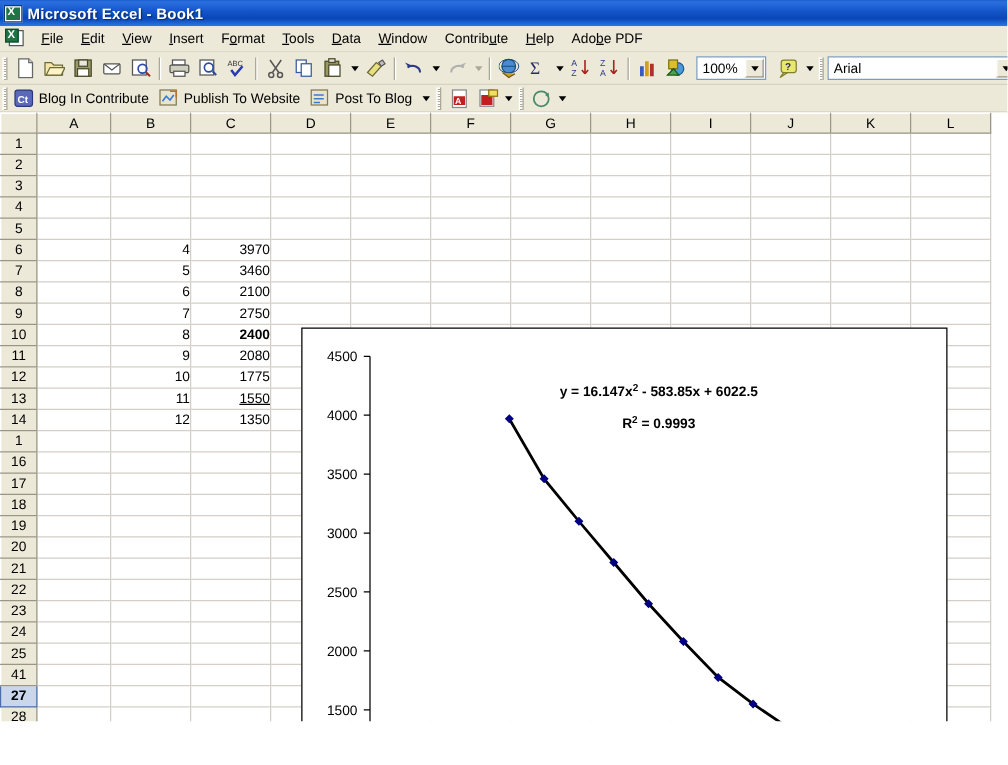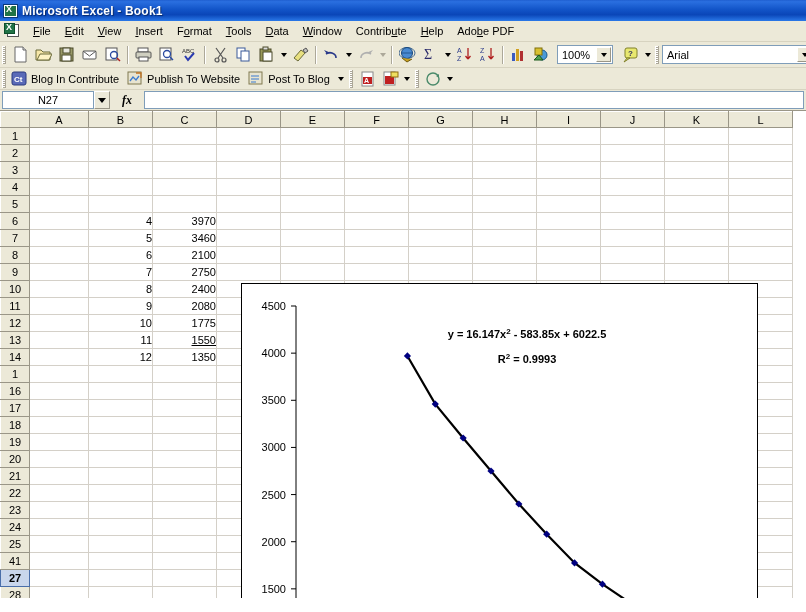--- a/index.html
+++ b/index.html
@@ -407,30 +407,20 @@
     <div class="grip"></div>
     <div class="tbtn">
       <svg width="17" height="16" viewBox="0 0 17 16">
           <circle cx="8" cy="8" r="6" fill="none" stroke="#4a8a6a" stroke-width="1.4"></circle>
           <path d="M14 3 l-3 2 l3 2 z" fill="#4a8a6a"></path>
         </svg>
     </div>
     <div class="caret"></div>
   </div>
 
-  <div class="formulabar">
-    <div class="namebox">
-      <span>N27</span>
-    </div>
-    <div class="nb-arrow"></div>
-    <div class="fx">
-      <span>fx</span>
-    </div>
-    <div class="fbar-input"></div>
-  </div>
 
   <div class="grid-wrap">
     <table class="sheet">
       <thead>
         <tr>
           <th class="corner"></th>
           <th class="colhead" style="width:59px">A</th>
           <th class="colhead" style="width:64px">B</th>
           <th class="colhead" style="width:64px">C</th>
           <th class="colhead" style="width:64px">D</th>
@@ -577,21 +567,21 @@
             <td class="cell" style="width: 64px;"></td>
             <td class="cell" style="width: 64px;"></td>
             <td class="cell" style="width: 64px;"></td>
             <td class="cell" style="width: 64px;"></td>
             <td class="cell" style="width: 64px;"></td>
           </tr>
           <tr>
             <th class="rowhead">10</th>
             <td class="cell" style="width: 59px;"></td>
             <td class="cell" style="width: 64px;">8</td>
-            <td class="cell" style="width: 64px;">2400</td>
+            <td class="cell" style="width: 64px; font-weight: bold;">2400</td>
             <td class="cell" style="width: 64px;"></td>
             <td class="cell" style="width: 64px;"></td>
             <td class="cell" style="width: 64px;"></td>
             <td class="cell" style="width: 64px;"></td>
             <td class="cell" style="width: 64px;"></td>
             <td class="cell" style="width: 64px;"></td>
             <td class="cell" style="width: 64px;"></td>
             <td class="cell" style="width: 64px;"></td>
             <td class="cell" style="width: 64px;"></td>
           </tr>

